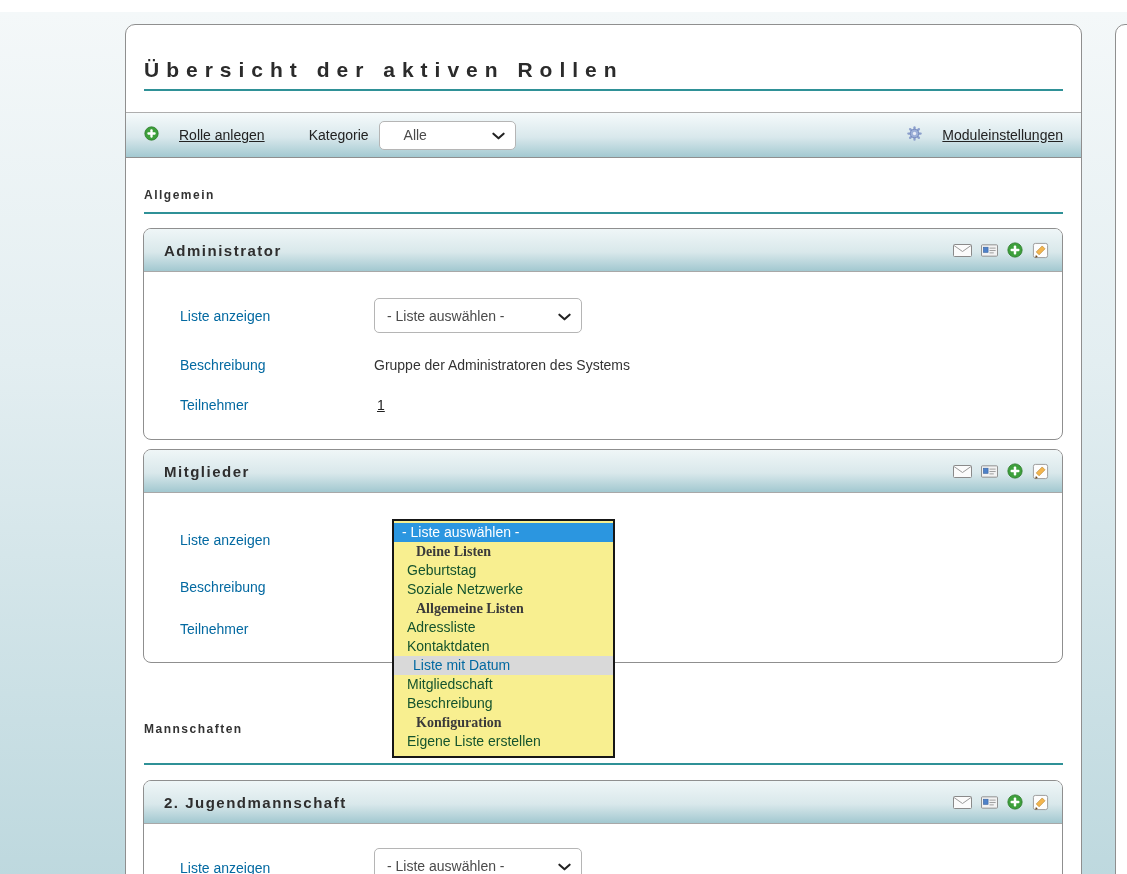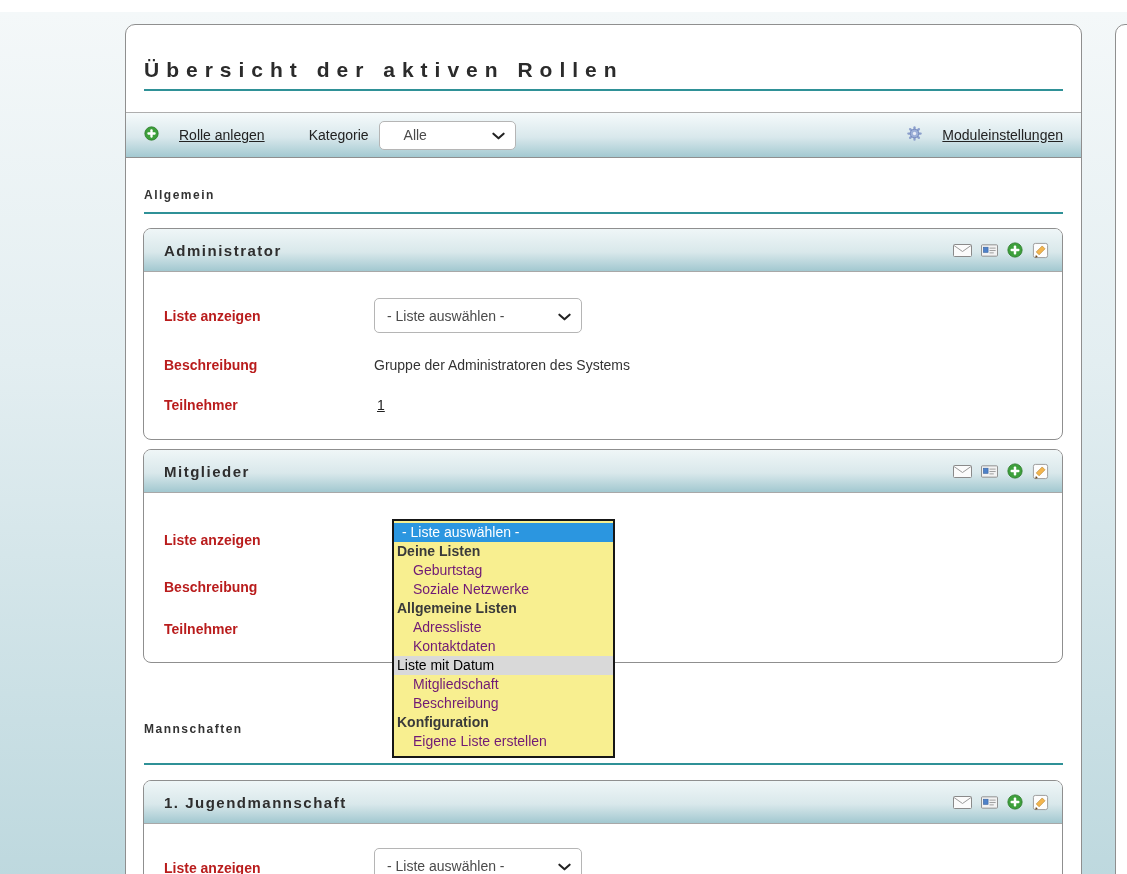--- a/index.html
+++ b/index.html
@@ -35,31 +35,31 @@
     letter-spacing:1.5px;color:#333;white-space:nowrap;}
   .card{position:absolute;left:17px;width:920px;background:#fff;border:1px solid #8f8f8f;
     border-radius:8px;box-sizing:border-box;}
   .card-header{height:42px;border-bottom:1px solid #a8a8a8;border-radius:7px 7px 0 0;
     background:linear-gradient(180deg,#eff6f7 0%,#d9e8eb 55%,#a2c8d0 100%);
     display:flex;align-items:center;padding:0 13px 0 20px;}
   .card-title{font-size:15px;font-weight:bold;letter-spacing:1.5px;color:#2e2e2e;flex:1;}
   .card-icons{display:flex;align-items:center;gap:9px;}
   .card-icons .ic{display:inline-flex;cursor:pointer;}
 
-  .field-label{position:absolute;left:20px;font-size:14px;font-weight:bold;color:#b91c1c;}
+  .field-label{position:absolute;left:36px;font-size:14px;font-weight:normal;color:#0369a1;}
   .field-value{position:absolute;left:230px;font-size:14px;color:#333;white-space:nowrap;}
   .list-select{position:absolute;left:230px;width:208px;height:35px;}
 
   .open-dropdown{position:absolute;left:266px;top:494px;width:223px;z-index:5;
     background:#f8ef90;border:2px solid #161616;box-sizing:border-box;padding:2px 0 5px;}
   .dd-row{height:19px;line-height:19px;font-size:14px;white-space:nowrap;overflow:hidden;cursor:default;}
   .dd-selected{background:#2b96e0;color:#fff;padding-left:8px;}
-  .dd-group{font-weight:bold;color:#3a3a3a;padding-left:3px;}
-  .dd-option{color:#701a75;padding-left:19px;}
-  .dd-hover{background:#d9d9d9;color:#000000;padding-left:3px;}
+  .dd-group{font-weight:bold;color:#3a3a3a;padding-left:22px;font-family:Liberation Serif, serif;}
+  .dd-option{color:#14532d;padding-left:13px;}
+  .dd-hover{background:#d9d9d9;color:#0369a1;padding-left:19px;}
 </style>
 </head>
 <body>
 
 <div id="app">
 
   <div class="panel side-panel"></div>
 
   <div class="panel main-panel">
 
@@ -214,21 +214,21 @@
       <div class="dd-row dd-option">Beschreibung</div>
       <div class="dd-row dd-group">Konfiguration</div>
       <div class="dd-row dd-option">Eigene Liste erstellen</div>
     </div>
 
     <div class="section-heading" style="top:697px">Mannschaften</div>
     <div class="rule" style="top:738px"></div>
 
     <div class="card" style="top:755px;height:200px">
       <div class="card-header">
-        <span class="card-title">1. Jugendmannschaft</span>
+        <span class="card-title">2. Jugendmannschaft</span>
         <span class="card-icons">
           <span class="ic">
             <svg width="19" height="13" viewBox="0 0 19 13">
                 <rect x="0.5" y="0.5" width="18" height="12" rx="1" fill="#fbfbfb" stroke="#8a8a8a"></rect>
                 <path d="M1 1.5 l8.5 6 8.5-6" fill="none" stroke="#9a9a9a"></path>
               </svg>
           </span>
           <span class="ic">
             <svg width="17" height="13" viewBox="0 0 18 13">
                 <rect x="0.5" y="0.5" width="17" height="12" rx="1" fill="#f2f2f2" stroke="#8a8a8a"></rect>

